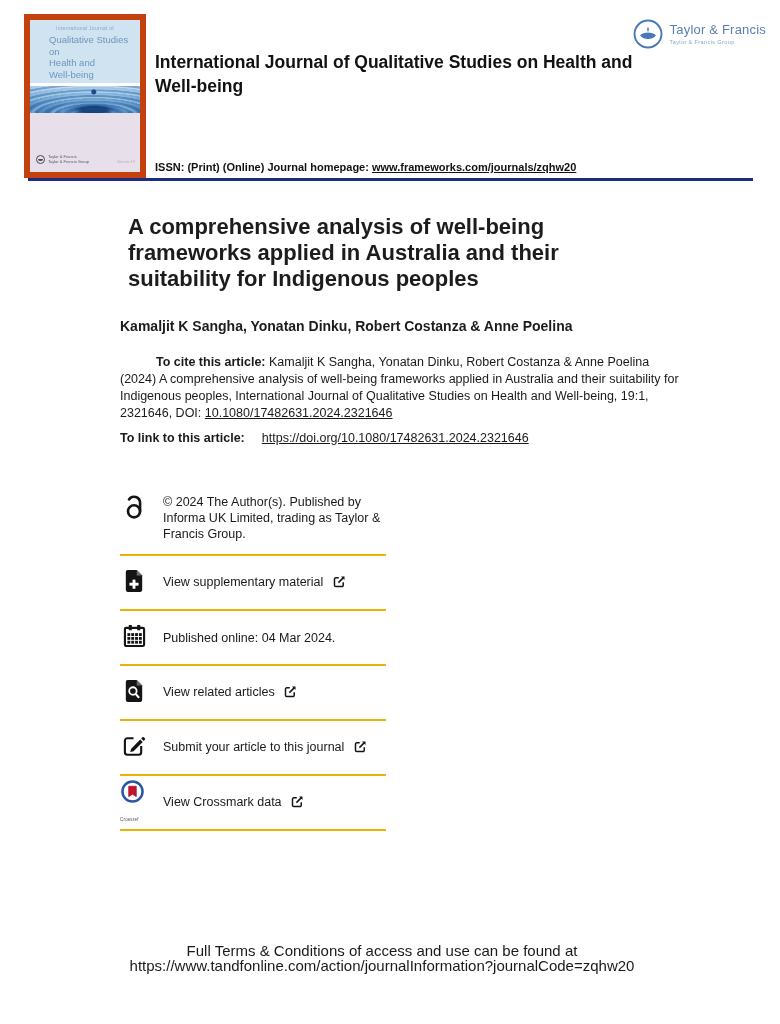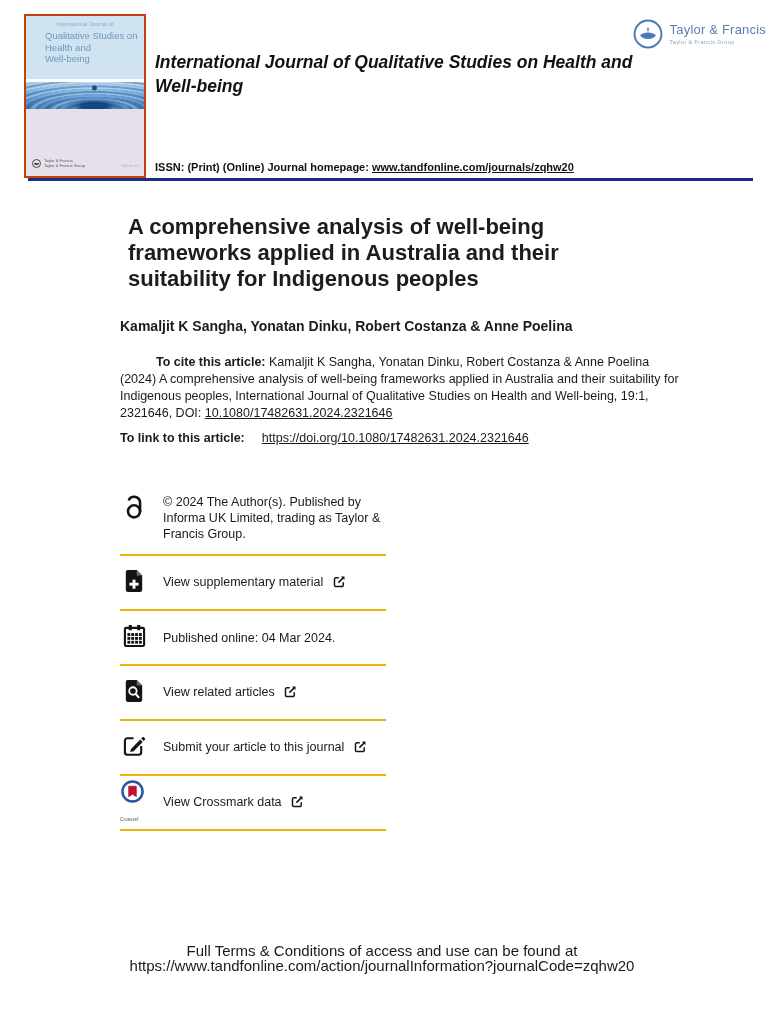--- a/index.html
+++ b/index.html
@@ -1,41 +1,41 @@
 <!DOCTYPE html>
 <html><head>
 <meta charset="utf-8">
 <style>
   html,body{margin:0;padding:0;background:#fff;}
   .page{position:relative;width:780px;height:1024px;background:#fff;overflow:hidden;
         font-family:"Liberation Sans",sans-serif;color:#171717;}
 
   
   .cover{position:absolute;left:24px;top:14px;width:122px;height:164px;
-         border:2px solid #c2410c;box-sizing:border-box;display:flex;flex-direction:column;}
+         border:6px solid #c2410c;box-sizing:border-box;display:flex;flex-direction:column;}
   .cover-top{height:58px;background:#cfe3f1;padding-top:5px;box-sizing:content-box;}
   .cover-kicker{font-size:5px;color:#86a9c9;text-align:center;letter-spacing:.3px;}
   .cover-title{margin-top:3px;padding-left:19px;font-size:9.5px;line-height:11.5px;color:#6f95bc;}
   .cover-gap{height:3px;background:#fdfdfd;}
   .cover-band{height:27px;
      background:
        radial-gradient(circle 2.5px at 58% 22%, #1c4c86 0 2px, transparent 3px),
        radial-gradient(ellipse 46px 12px at 58% 88%, rgba(16,62,120,.9) 0 28%, rgba(46,104,168,.55) 45%, rgba(130,178,219,.25) 68%, transparent 80%),
        repeating-radial-gradient(ellipse 92px 26px at 58% 108%, rgba(255,255,255,.30) 0 3px, rgba(44,98,158,.35) 6px 10px, rgba(255,255,255,.12) 12px 15px, transparent 16px 20px),
        linear-gradient(180deg,#aacdea 0%,#74a9d6 40%,#4a86bf 75%,#3a77b2 100%);}
   .cover-bottom{flex:1;background:#e7e0ea;position:relative;}
   .cover-pub{position:absolute;left:6px;bottom:8px;display:flex;align-items:center;gap:3px;}
   .cover-pub-circle{width:9px;height:9px;border:1px solid #4a4a4a;border-radius:50%;box-sizing:border-box;
                     display:flex;align-items:center;justify-content:center;}
   .cover-pub-circle::after{content:"";width:5px;height:2px;background:#4a4a4a;border-radius:0 0 2px 2px;}
   .cover-pub-lines{font-size:4px;line-height:4.5px;color:#5a5a5a;}
   .cover-vol{position:absolute;right:5px;bottom:8px;font-size:3.8px;color:#b4aaba;}
 
   .journal-title{position:absolute;left:155px;top:50px;width:500px;
-                 font-size:17.5px;font-weight:bold;line-height:24px;color:#121212;font-style:italic;}
+                 font-size:17.5px;font-weight:bold;line-height:24px;color:#121212;}
   .issn-line{position:absolute;left:155px;top:161px;font-size:11px;font-weight:bold;color:#121212;}
   .issn-line a{color:#121212;text-decoration:underline;}
   .navy-rule{position:absolute;left:28px;top:178px;width:725px;height:3px;background:#1c2c86;}
 
   .tf-logo{position:absolute;right:14px;top:18px;display:flex;align-items:flex-start;gap:6px;}
   .tf-text{display:flex;flex-direction:column;margin-top:4px;}
   .tf-name{font-size:13px;color:#5b7fae;letter-spacing:.2px;}
   .tf-tagline{font-size:5.5px;color:#8aa6c9;margin-top:2px;letter-spacing:.4px;}
 
   
@@ -87,21 +87,21 @@
           <div>Taylor &amp; Francis</div>
           <div>Taylor &amp; Francis Group</div>
         </span>
       </div>
       <div class="cover-vol">Volume 19</div>
     </div>
   </div>
 
   <div class="journal-title">International Journal of Qualitative Studies on Health and Well-being</div>
   <div class="issn-line">
-    <span>ISSN: (Print) (Online) Journal homepage: </span><a href="#">www.tandfonline.com/journals/zqhw20</a>
+    <span>ISSN: (Print) (Online) Journal homepage: </span><a href="#">www.frameworks.com/journals/zqhw20</a>
   </div>
   <div class="navy-rule"></div>
 
   <div class="tf-logo">
     <span>
       <svg viewBox="0 0 34 34" width="32" height="32">
         <circle cx="17" cy="17" r="14.3" fill="none" stroke="#4a79b5" stroke-width="2"></circle>
         <path d="M8.5 18.5 C12.5 14.5 21.5 14.5 25.5 18.5 C21.5 23.5 12.5 23.5 8.5 18.5 z" fill="#4a79b5"></path>
         <line x1="17" y1="10" x2="17" y2="14" stroke="#4a79b5" stroke-width="1.6"></line>
       </svg>

